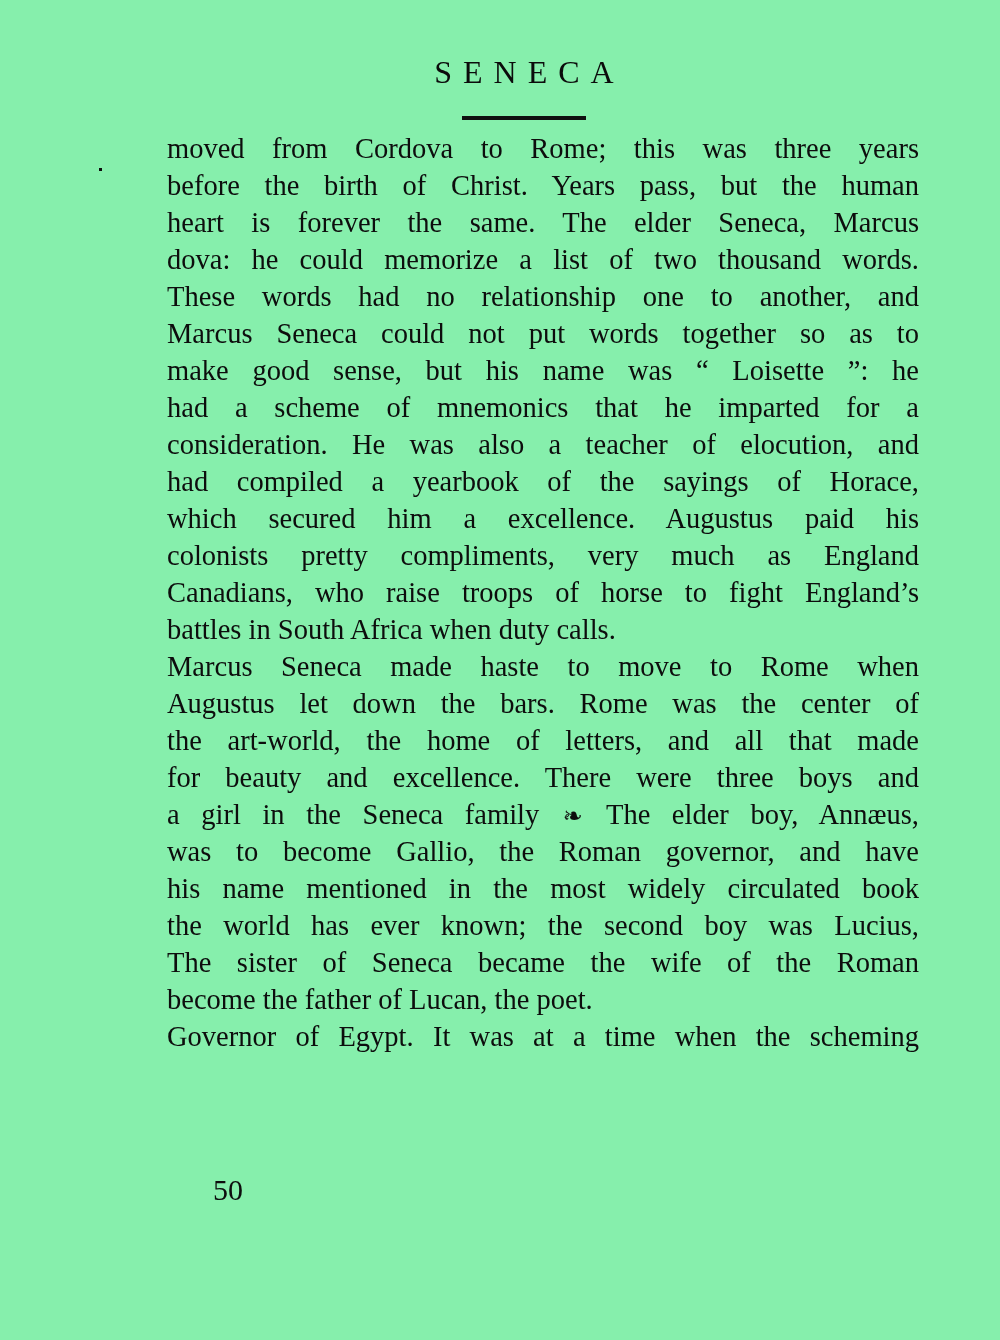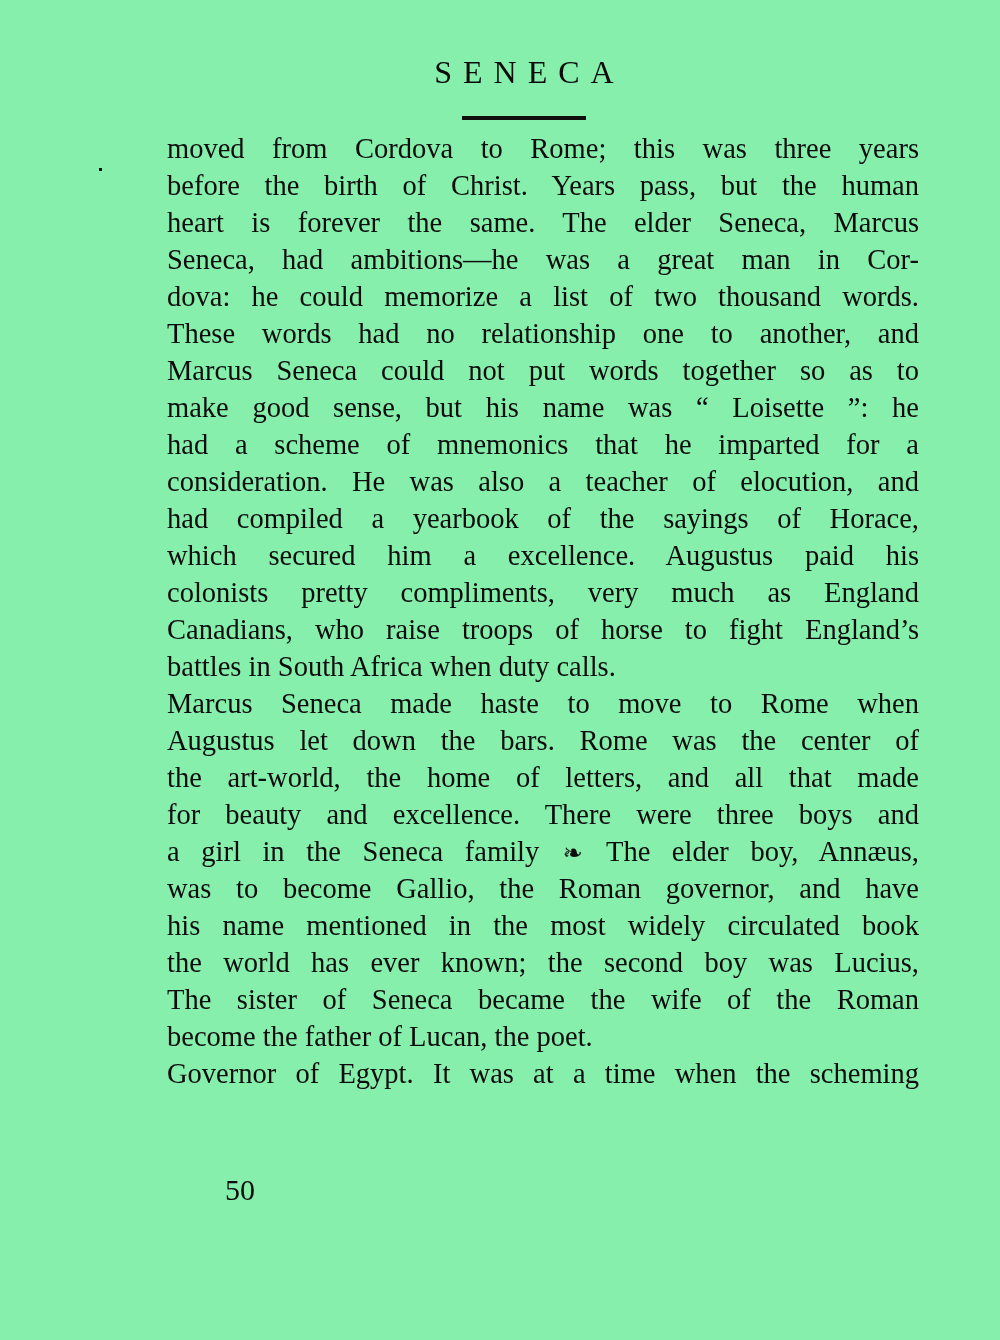--- a/index.html
+++ b/index.html
@@ -62,21 +62,20 @@
     font-size: 24px;
     padding: 0 2px;
   }
   .page-number {
     position: absolute;
     top: 1172px;
     left: 213px;
     font-size: 30px;
     line-height: 36px;
     color: #0d0d0d;
-    margin-left: 12px;
   }
   .speck {
     position: absolute;
     top: 168px;
     left: 99px;
     width: 3px;
     height: 3px;
     background: #0d0d0d;
   }
 </style>
@@ -84,21 +83,20 @@
 <body>
 
 <div class="page">
   <div class="title">SENECA</div>
   <div class="rule"></div>
   <div class="speck"></div>
   <div class="body-text" id="body-lines">
       <div class="text-line">moved from Cordova to Rome; this was three years</div>
       <div class="text-line">before the birth of Christ. Years pass, but the human</div>
       <div class="text-line">heart is forever the same. The elder Seneca, Marcus</div>
-      <div class="text-line">Seneca, had ambitions—he was a great man in Cor-</div>
       <div class="text-line">dova: he could memorize a list of two thousand words.</div>
       <div class="text-line">These words had no relationship one to another, and</div>
       <div class="text-line">Marcus Seneca could not put words together so as to</div>
       <div class="text-line">make good sense, but his name was “ Loisette ”: he</div>
       <div class="text-line">had a scheme of mnemonics that he imparted for a</div>
       <div class="text-line">consideration. He was also a teacher of elocution, and</div>
       <div class="text-line">had compiled a yearbook of the sayings of Horace,</div>
       <div class="text-line">which secured him a excellence. Augustus paid his</div>
       <div class="text-line">colonists pretty compliments, very much as England</div>
       <div class="text-line">Canadians, who raise troops of horse to fight England’s</div>

